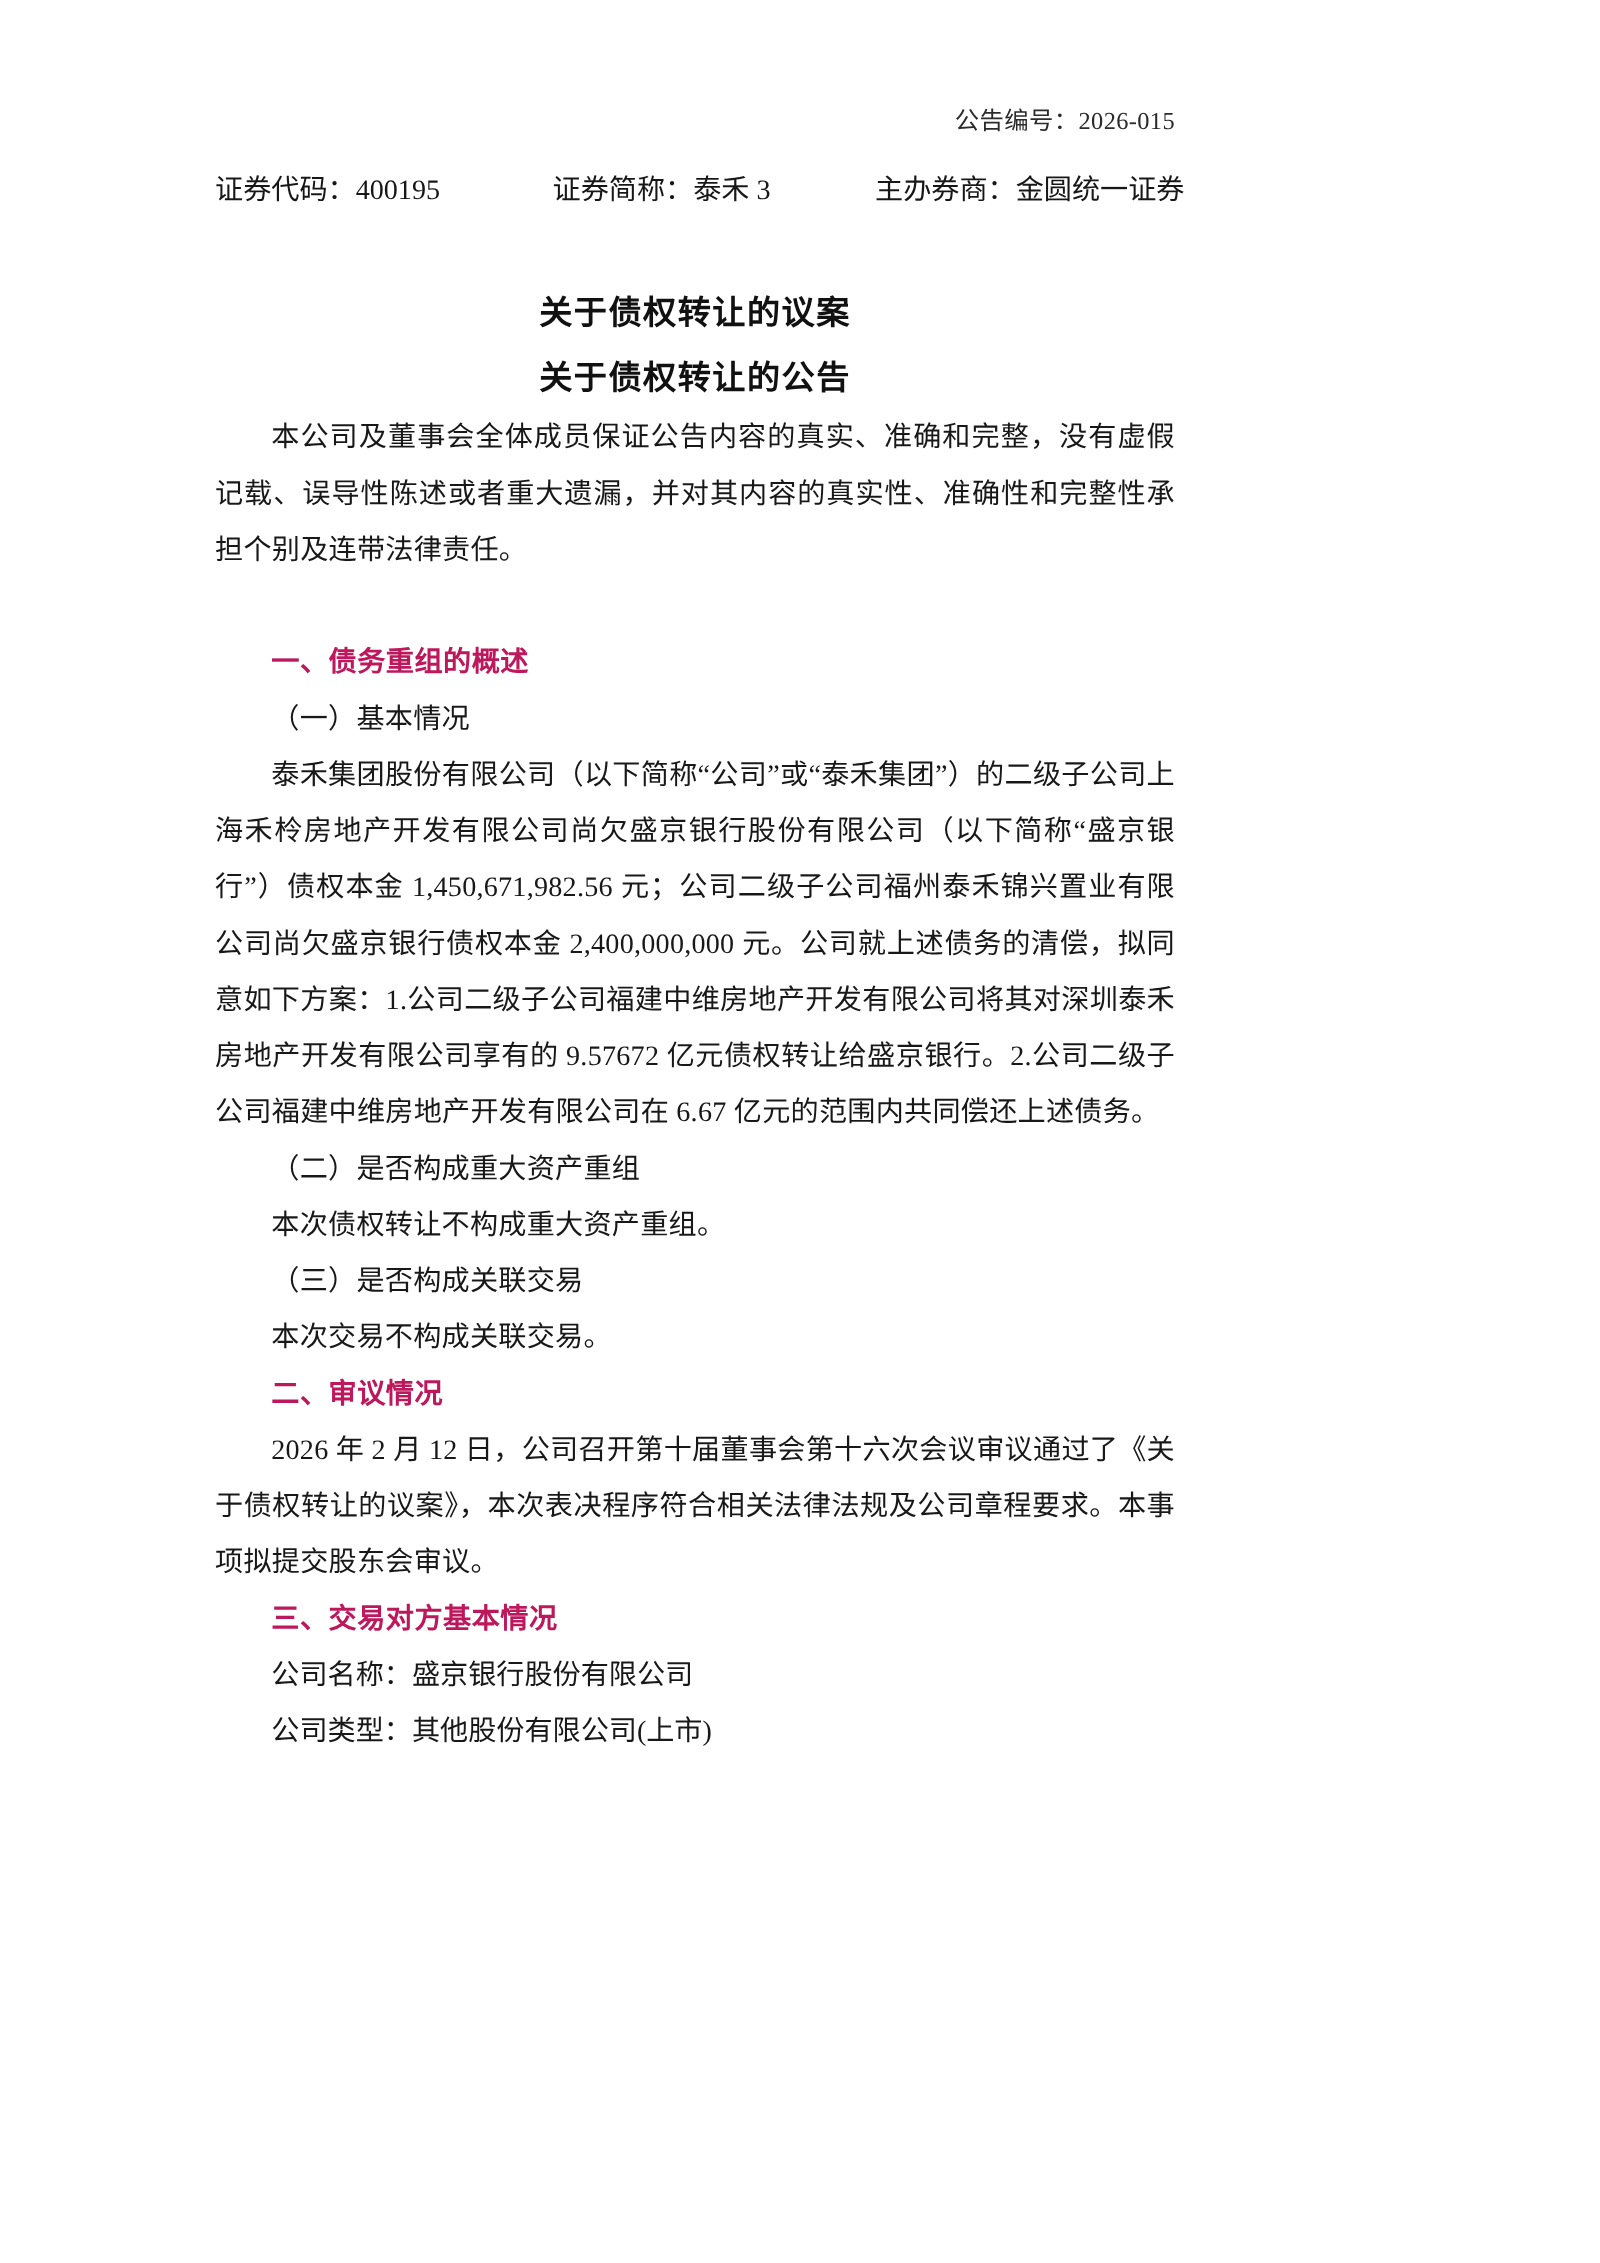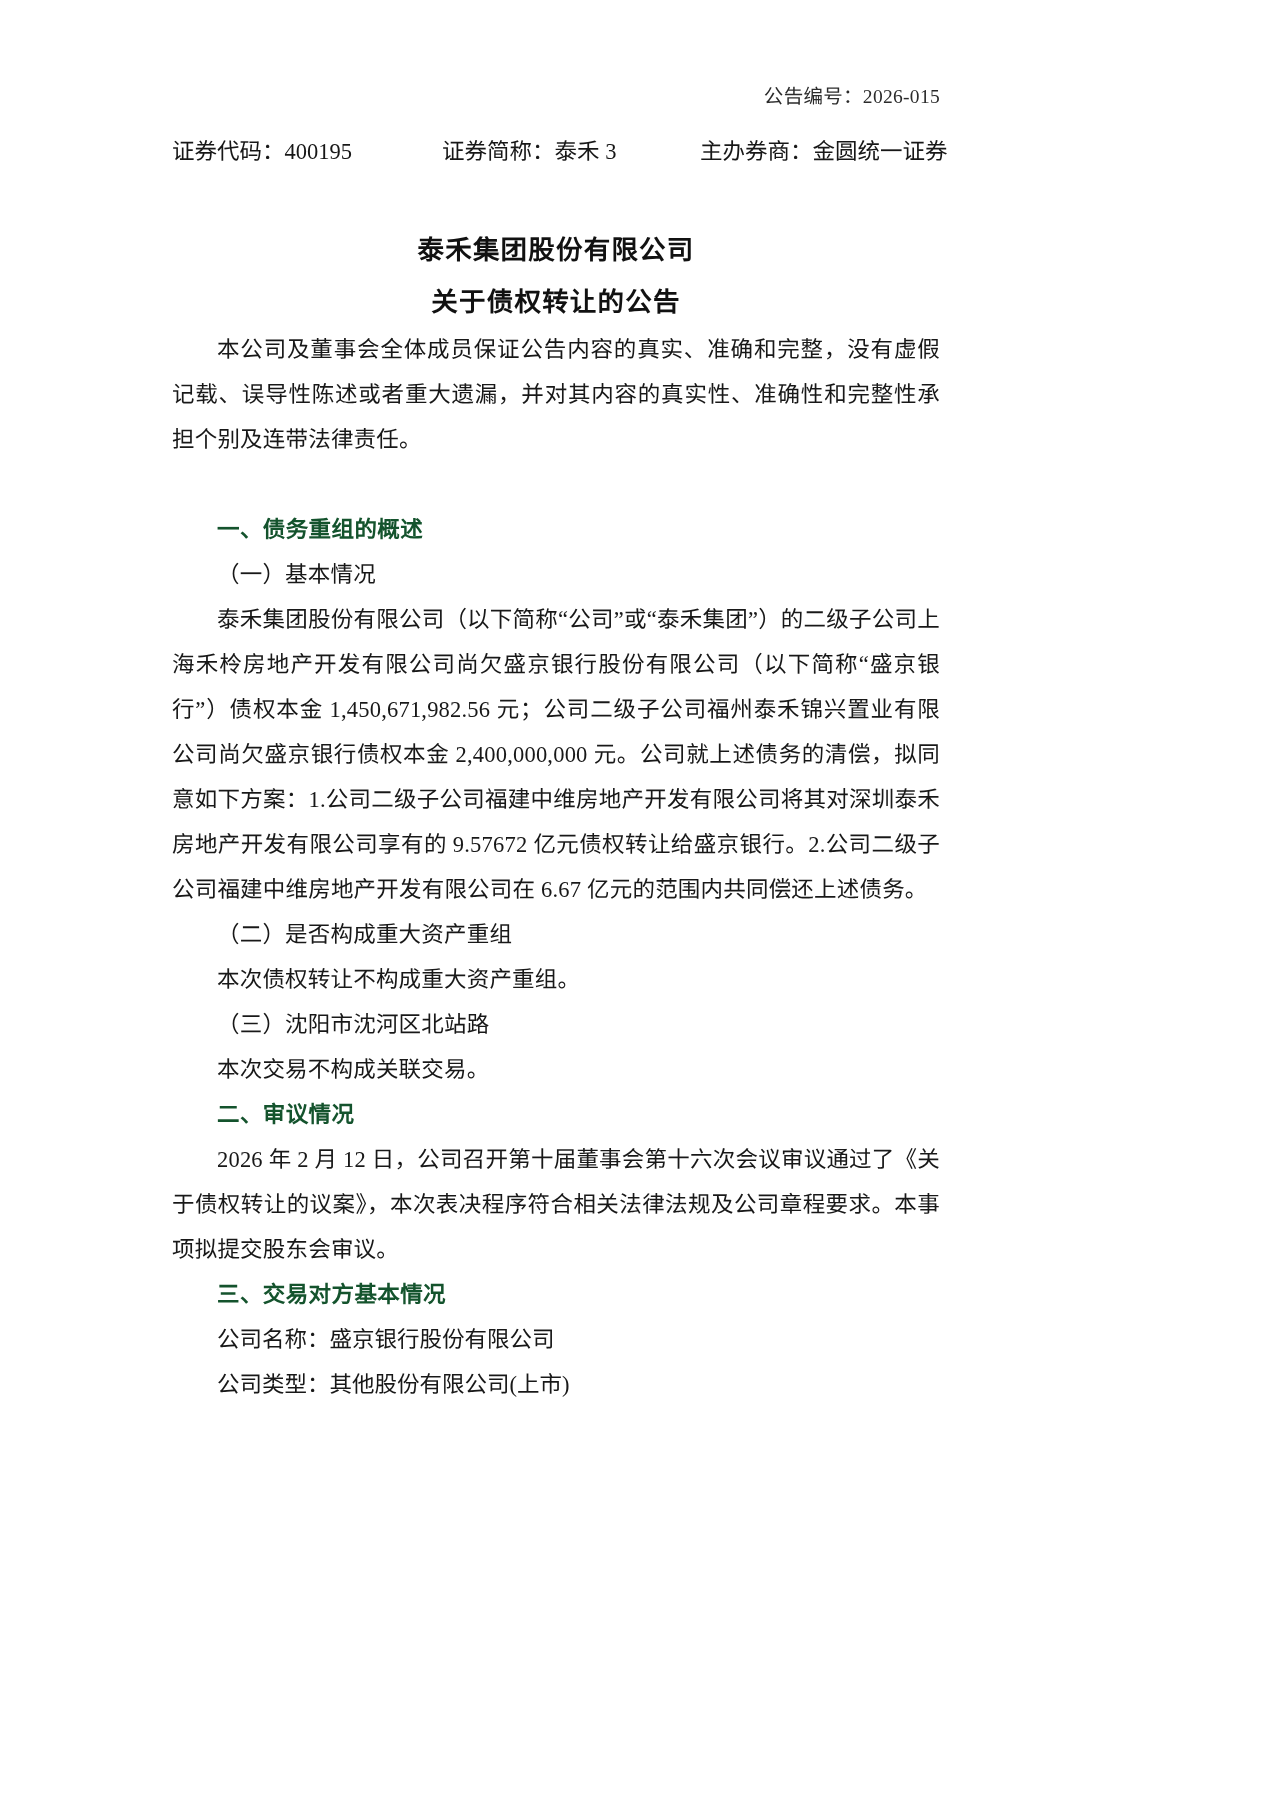--- a/index.html
+++ b/index.html
@@ -91,21 +91,21 @@
     color: #181818;
     letter-spacing: 0.2px;
   }
 
   h2.sec {
     margin: 0;
     font-size: 22.5px;
     font-weight: bold;
     line-height: 45px;
     text-indent: 2em;
-    color: #14532d;
+    color: #be185d;
     letter-spacing: 0.4px;
   }
   h3.subsec {
     margin: 0;
     font-size: 22.5px;
     font-weight: normal;
     line-height: 45px;
     text-indent: 2em;
     color: #181818;
     letter-spacing: 0.2px;
@@ -127,41 +127,41 @@
 
     <div class="announce-no">公告编号：2026-015</div>
 
     <div class="code-row">
       <span class="code-cell c1">证券代码：400195</span>
       <span class="code-cell c2">证券简称：泰禾 3</span>
       <span class="code-cell c3">主办券商：金圆统一证券</span>
     </div>
 
     <div class="doc-title">
-      <span class="ln1">泰禾集团股份有限公司</span>
+      <span class="ln1">关于债权转让的议案</span>
       <span class="ln2">关于债权转让的公告</span>
     </div>
 
     <div class="body">
 
       <p class="para">本公司及董事会全体成员保证公告内容的真实、准确和完整，没有虚假记载、误导性陈述或者重大遗漏，并对其内容的真实性、准确性和完整性承担个别及连带法律责任。</p>
 
       <div class="spacer-sec"></div>
 
       <h2 class="sec">一、债务重组的概述</h2>
 
       <h3 class="subsec">（一）基本情况</h3>
 
       <p class="para">泰禾集团股份有限公司（以下简称“公司”或“泰禾集团”）的二级子公司上海禾柃房地产开发有限公司尚欠盛京银行股份有限公司（以下简称“盛京银行”）债权本金 1,450,671,982.56 元；公司二级子公司福州泰禾锦兴置业有限公司尚欠盛京银行债权本金 2,400,000,000 元。公司就上述债务的清偿，拟同意如下方案：1.公司二级子公司福建中维房地产开发有限公司将其对深圳泰禾房地产开发有限公司享有的 9.57672 亿元债权转让给盛京银行。2.公司二级子公司福建中维房地产开发有限公司在 6.67 亿元的范围内共同偿还上述债务。</p>
 
       <h3 class="subsec">（二）是否构成重大资产重组</h3>
 
       <p class="para">本次债权转让不构成重大资产重组。</p>
 
-      <h3 class="subsec">（三）沈阳市沈河区北站路</h3>
+      <h3 class="subsec">（三）是否构成关联交易</h3>
 
       <p class="para">本次交易不构成关联交易。</p>
 
       <h2 class="sec">二、审议情况</h2>
 
       <p class="para">2026 年 2 月 12 日，公司召开第十届董事会第十六次会议审议通过了《关于债权转让的议案》，本次表决程序符合相关法律法规及公司章程要求。本事项拟提交股东会审议。</p>
 
       <h2 class="sec">三、交易对方基本情况</h2>
 
       <p class="info-line">公司名称：盛京银行股份有限公司</p>

